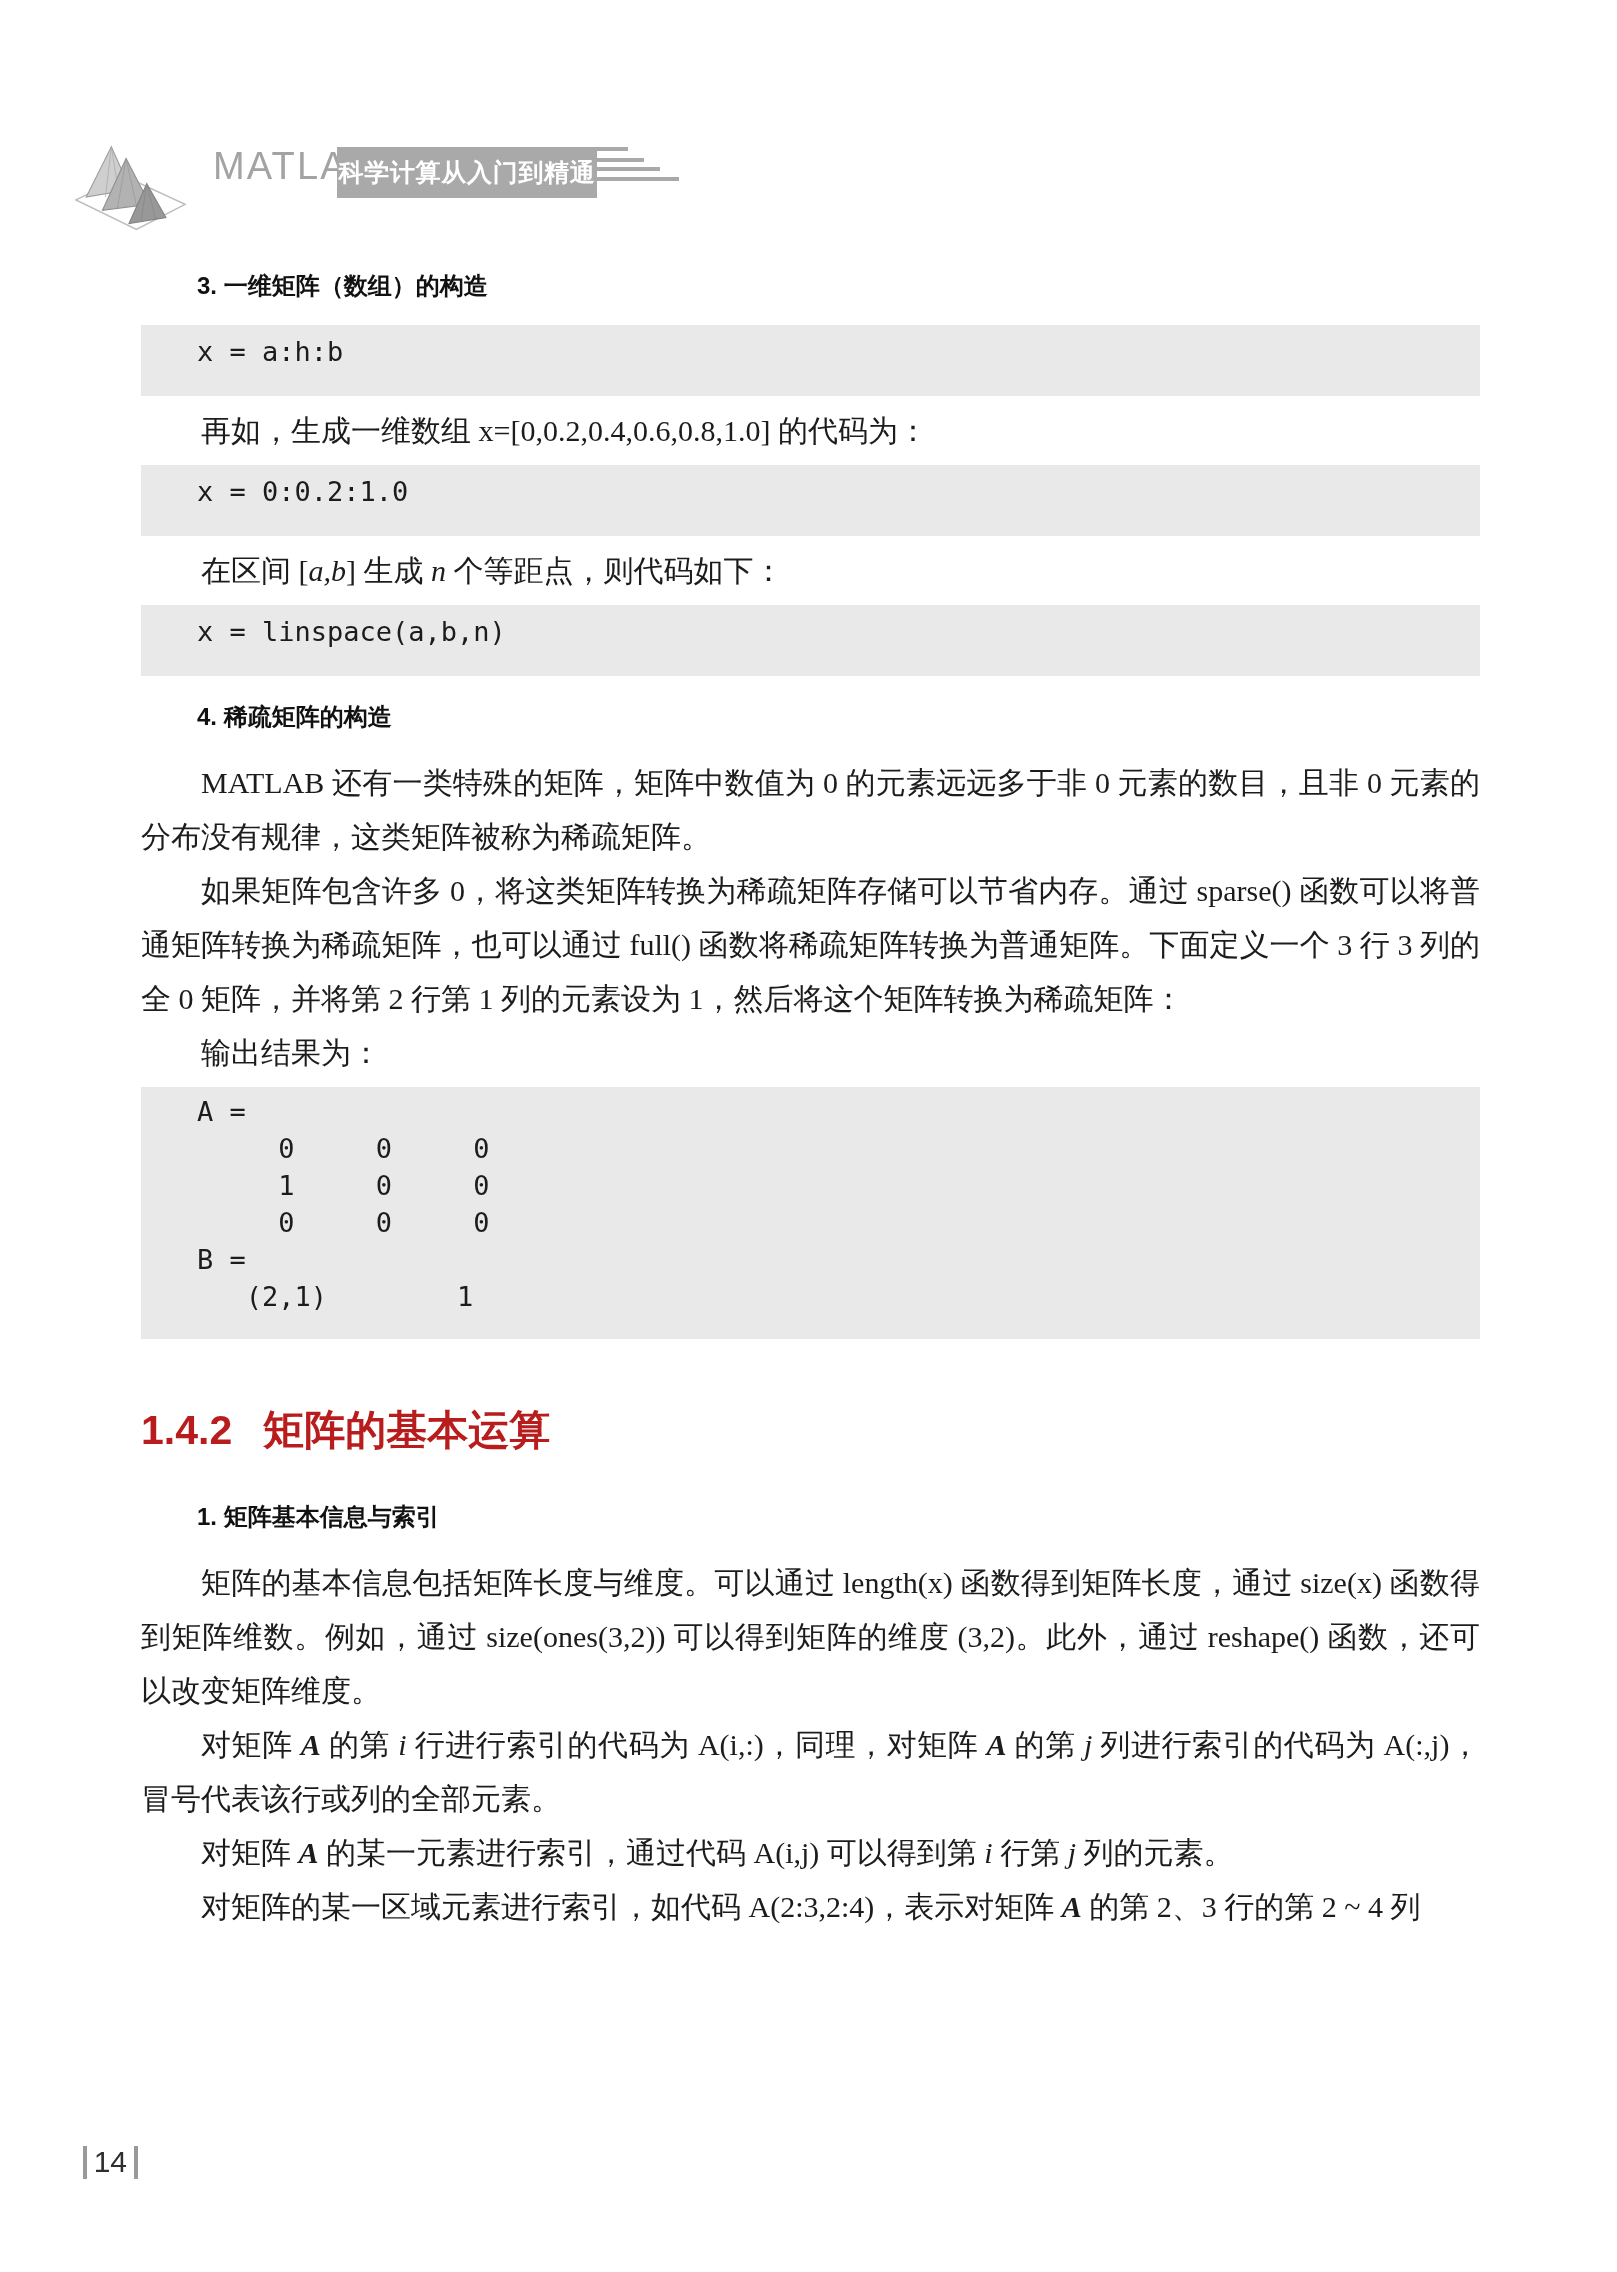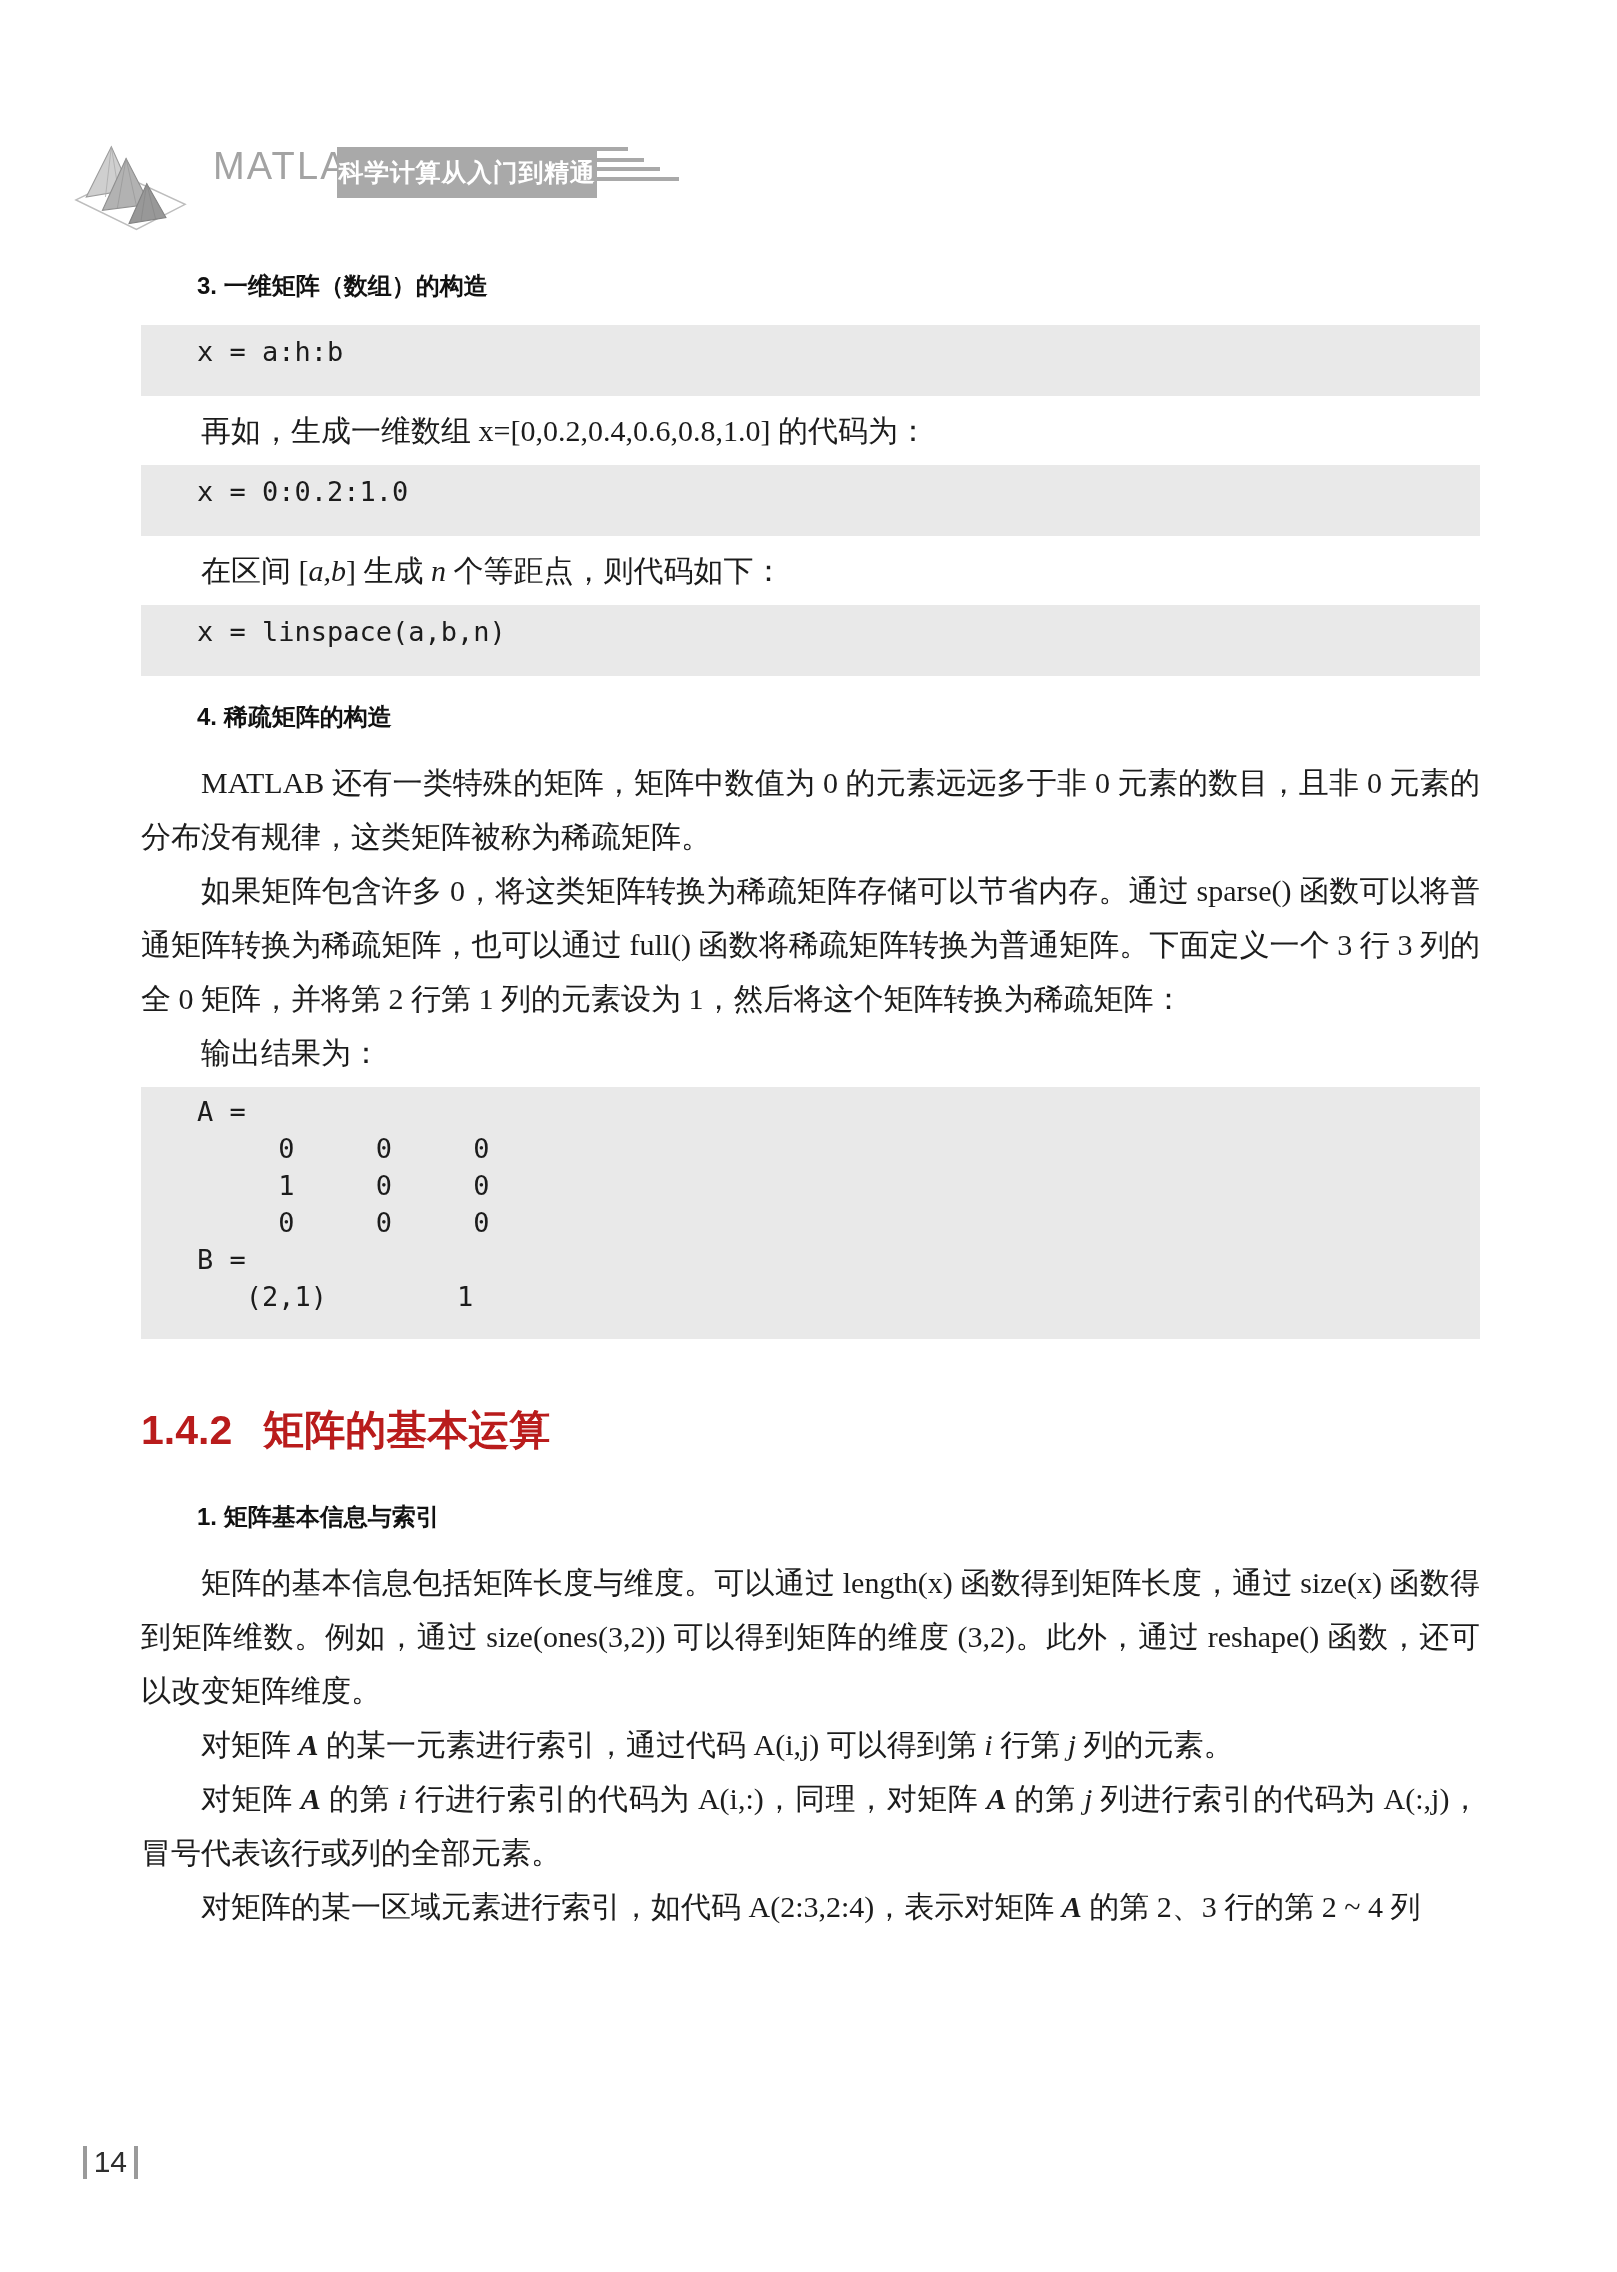--- a/index.html
+++ b/index.html
@@ -111,22 +111,22 @@
      0     0     0
      1     0     0
      0     0     0
 B =
    (2,1)        1</pre>
 
     <h2 class="h2"><span>1.4.2</span><span class="h2t">矩阵的基本运算</span></h2>
 
     <h3 class="h3">1.  矩阵基本信息与索引</h3>
     <p><span>矩阵的基本信息包括矩阵长度与维度。可以通过 length(x) 函数得到矩阵长度，通过 size(x) 函数得到矩阵维数。例如，通过 size(ones(3,2)) 可以得到矩阵的维度 (3,2)。此外，通过 reshape() 函数，还可以改变矩阵维度。</span></p>
+    <p><span>对矩阵 </span><span class="bi">A</span><span> 的第 </span><span class="it">i</span><span> 行进行索引的代码为 A(i,:)，同理，对矩阵 </span><span class="bi">A</span><span> 的第 </span><span class="it">j</span><span> 列进行索引的代码为 A(:,j)，冒号代表该行或列的全部元素。</span></p>
     <p><span>对矩阵 </span><span class="bi">A</span><span> 的某一元素进行索引，通过代码 A(i,j) 可以得到第 </span><span class="it">i</span><span> 行第 </span><span class="it">j</span><span> 列的元素。</span></p>
-    <p><span>对矩阵 </span><span class="bi">A</span><span> 的第 </span><span class="it">i</span><span> 行进行索引的代码为 A(i,:)，同理，对矩阵 </span><span class="bi">A</span><span> 的第 </span><span class="it">j</span><span> 列进行索引的代码为 A(:,j)，冒号代表该行或列的全部元素。</span></p>
     <p><span>对矩阵的某一区域元素进行索引，如代码 A(2:3,2:4)，表示对矩阵 </span><span class="bi">A</span><span> 的第 2、3 行的第 2 ~ 4 列</span></p>
   </main>
 
   <div class="footer">
     <div class="vbar"></div>
     <div>14</div>
     <div class="vbar"></div>
   </div>
 
 </div>

